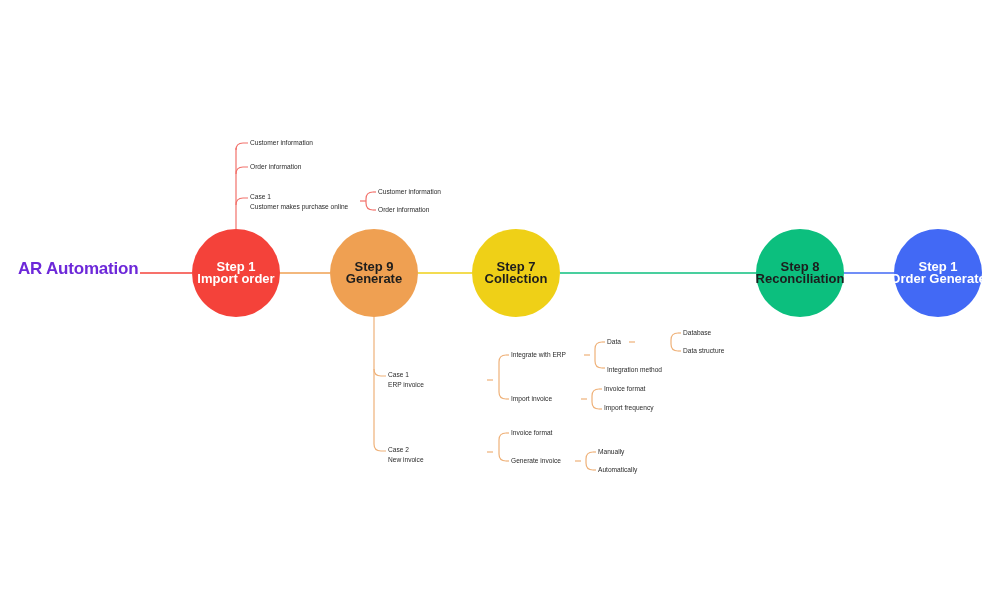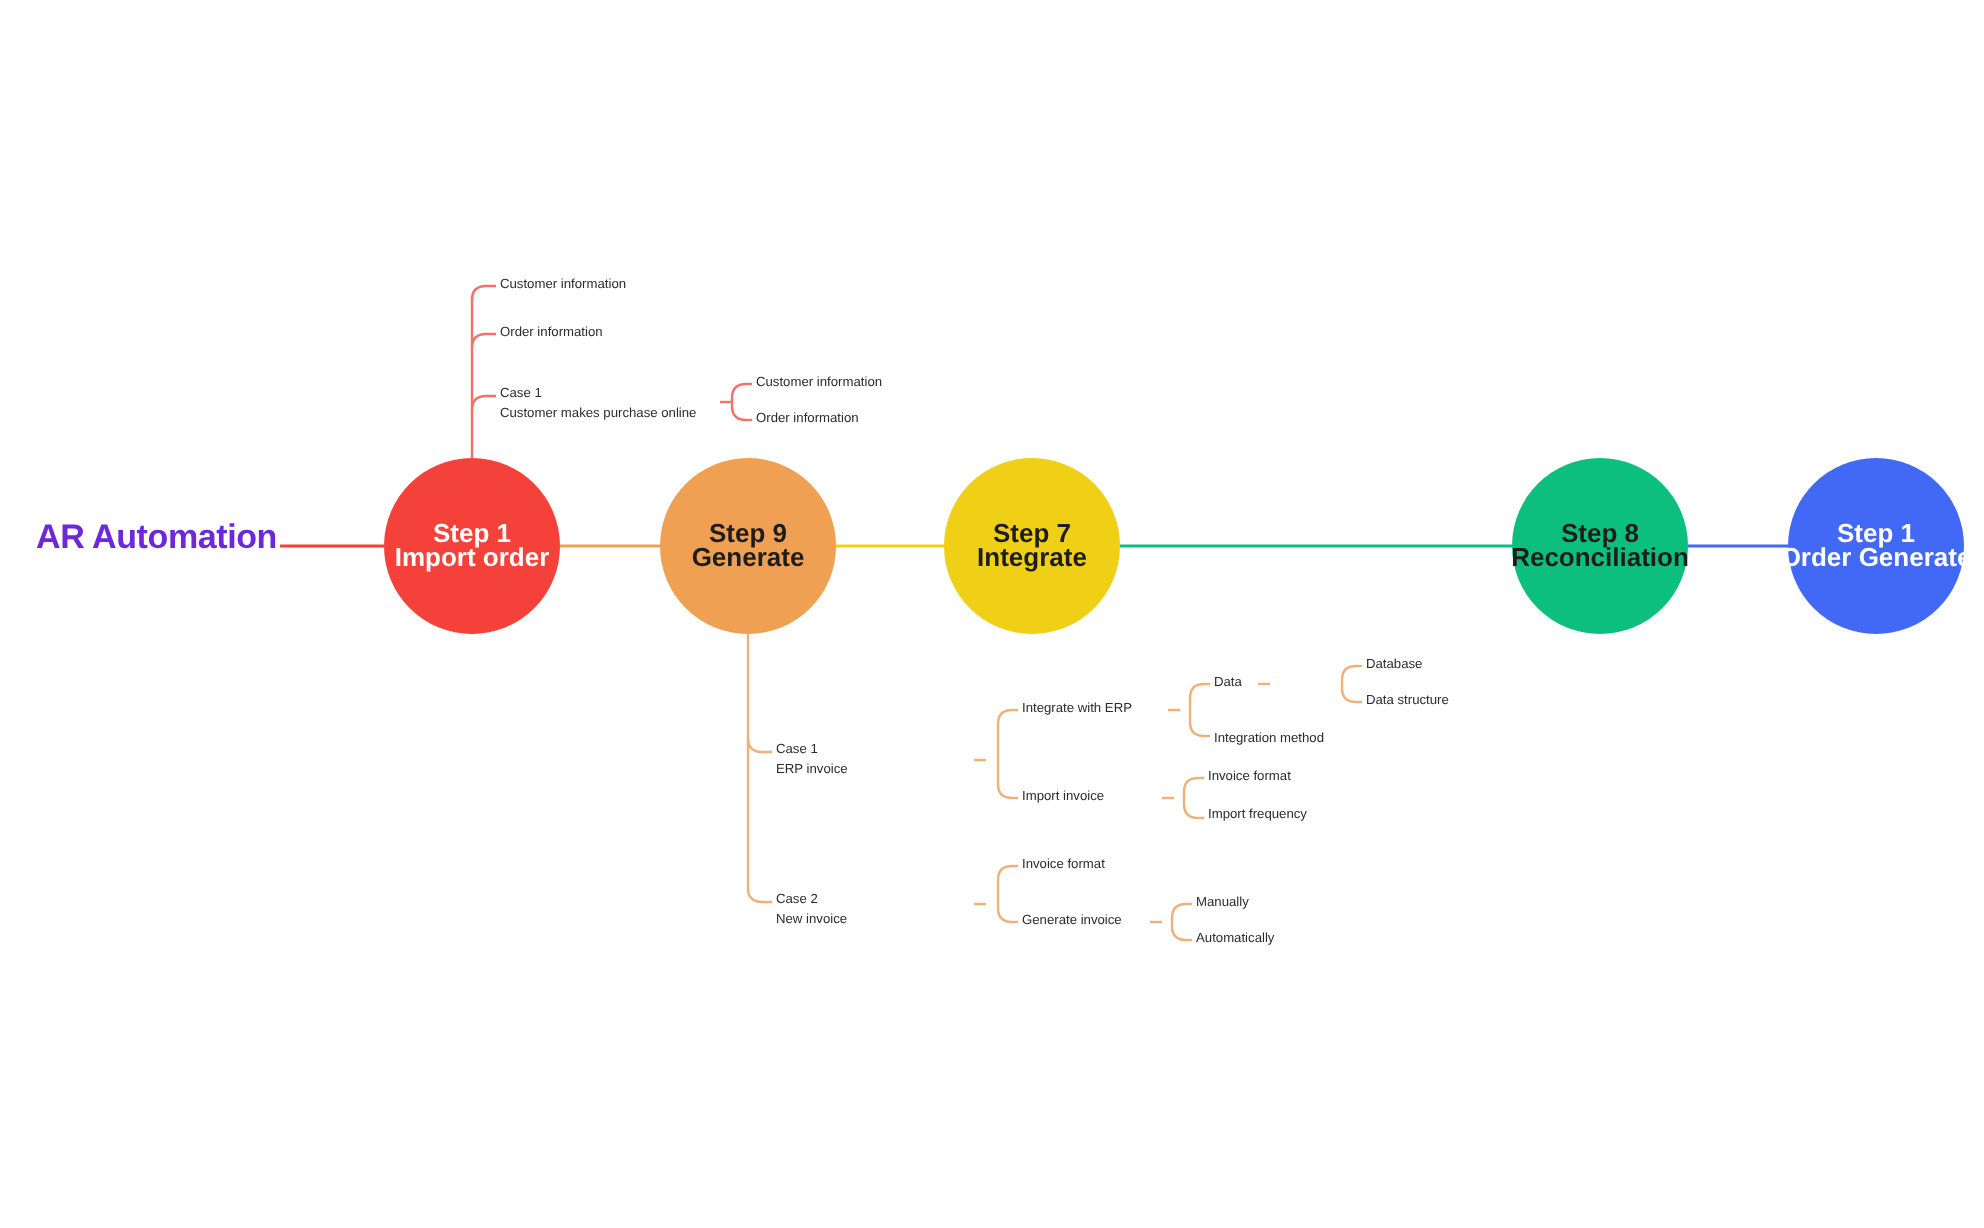--- a/index.html
+++ b/index.html
@@ -135,21 +135,21 @@
     <span>Import order</span>
   </div>
 
   <div class="node-label" style="left:374px; top:273px; color:#1d1d1d;">
     <span>Step 9</span><br>
     <span>Generate</span>
   </div>
 
   <div class="node-label" style="left:516px; top:273px; color:#1d1d1d;">
     <span>Step 7</span><br>
-    <span>Integrate</span>
+    <span>Collection</span>
   </div>
 
   <div class="node-label" style="left:800px; top:273px; color:#1d1d1d;">
     <span>Step 8</span><br>
     <span>Reconciliation</span>
   </div>
 
   <div class="node-label" style="left:938px; top:273px; color:#ffffff;">
     <span>Step 1</span><br>
     <span>Order Generate</span>

